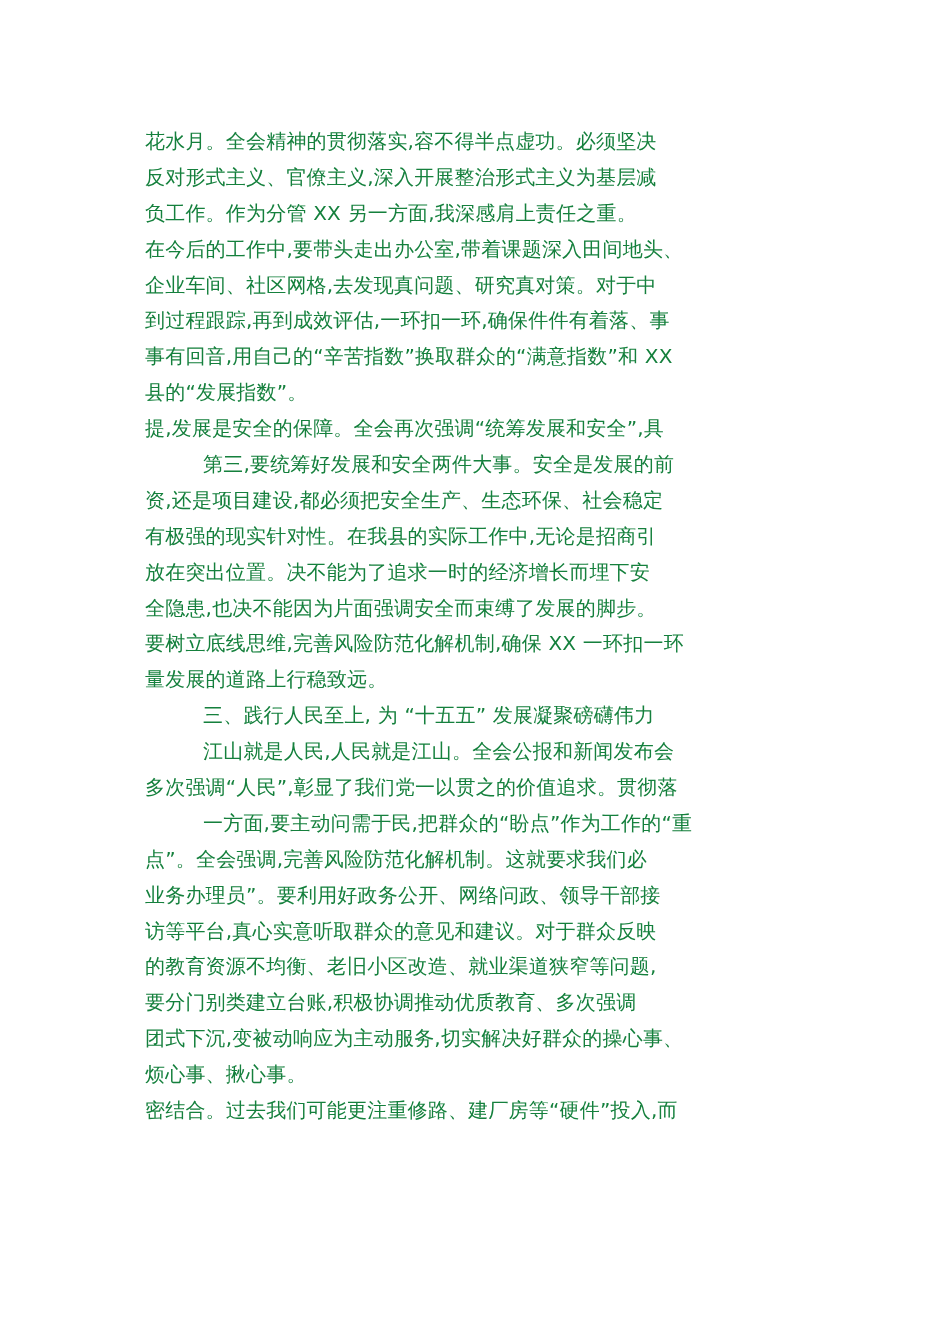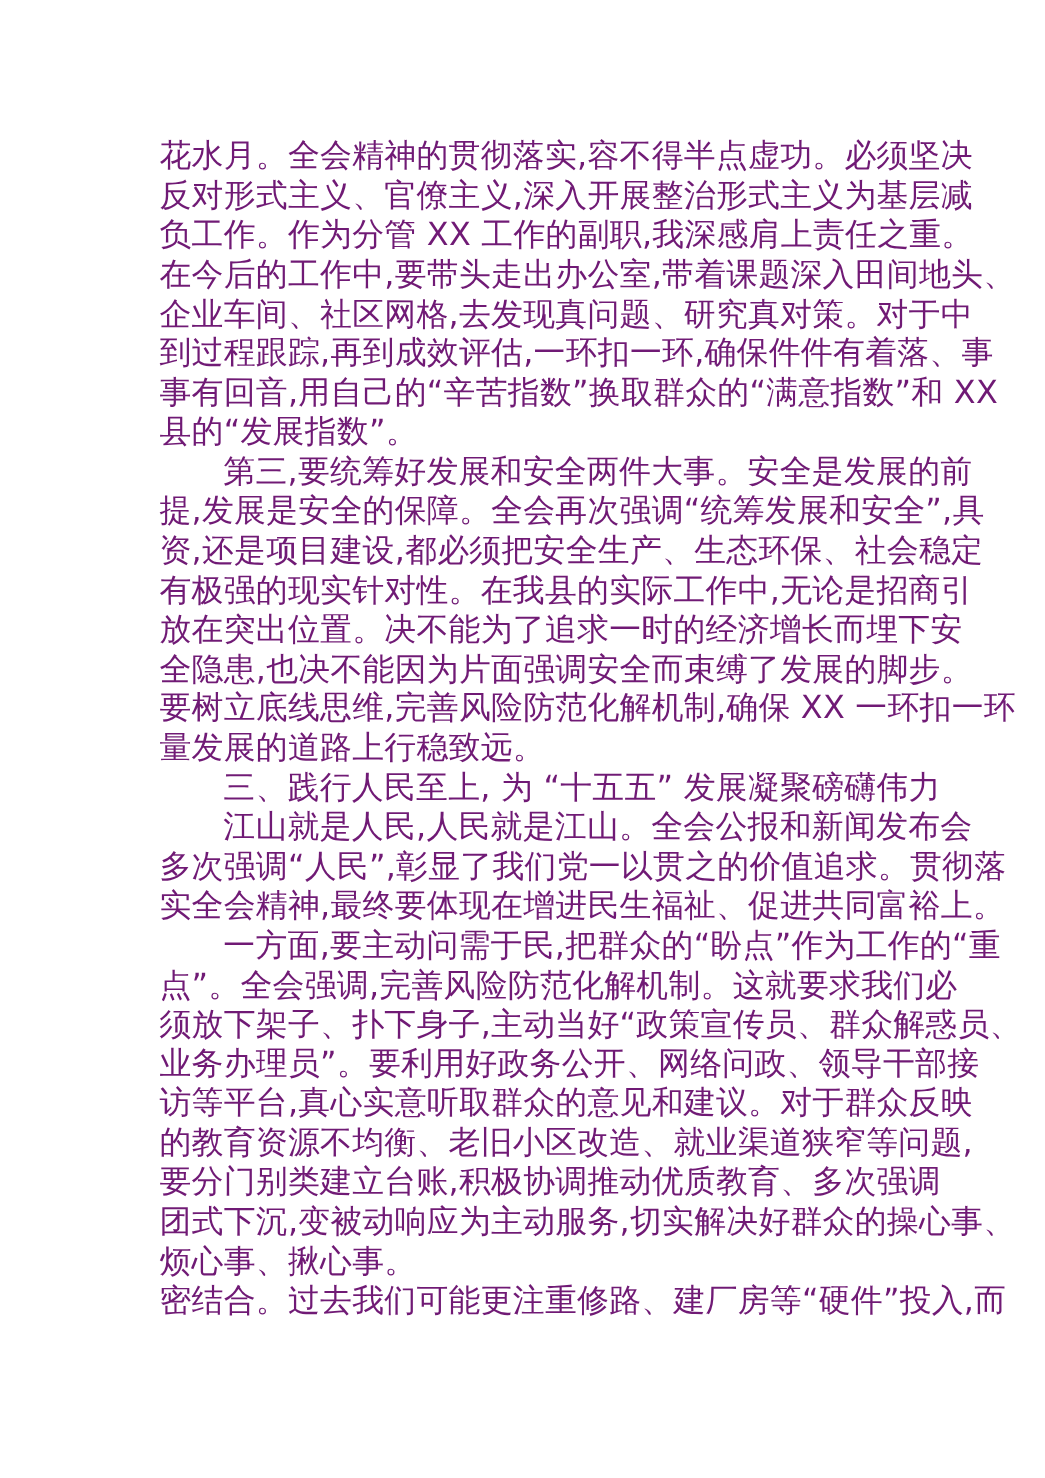--- a/index.html
+++ b/index.html
@@ -19,62 +19,60 @@
       width: 950px;
       height: 1344px;
       background: #ffffff;
     }
     .content {
       position: absolute;
       left: 145px;
       top: 124px;
       width: 665px;
       font-family: "DejaVu Sans", "Liberation Sans", sans-serif;
-      font-size: 29px;
-      color: #701a75;
+      font-size: 20px;
+      color: #15803d;
       line-height: 35.9px;
       letter-spacing: 0.2px;
     }
     .line {
       display: block;
       white-space: nowrap;
       height: 35.9px;
     }
     .indent {
       padding-left: 58px;
     }
   </style>
 </head>
 <body>
 
 <div class="page">
   <div class="content" id="content">
     <span class="line">花水月。全会精神的贯彻落实,容不得半点虚功。必须坚决</span>
     <span class="line">反对形式主义、官僚主义,深入开展整治形式主义为基层减</span>
-    <span class="line">负工作。作为分管 XX 工作的副职,我深感肩上责任之重。</span>
+    <span class="line">负工作。作为分管 XX 另一方面,我深感肩上责任之重。</span>
     <span class="line">在今后的工作中,要带头走出办公室,带着课题深入田间地头、</span>
     <span class="line">企业车间、社区网格,去发现真问题、研究真对策。对于中</span>
     <span class="line">到过程跟踪,再到成效评估,一环扣一环,确保件件有着落、事</span>
     <span class="line">事有回音,用自己的“辛苦指数”换取群众的“满意指数”和 XX</span>
     <span class="line">县的“发展指数”。</span>
+    <span class="line">提,发展是安全的保障。全会再次强调“统筹发展和安全”,具</span>
     <span class="line indent">第三,要统筹好发展和安全两件大事。安全是发展的前</span>
-    <span class="line">提,发展是安全的保障。全会再次强调“统筹发展和安全”,具</span>
     <span class="line">资,还是项目建设,都必须把安全生产、生态环保、社会稳定</span>
     <span class="line">有极强的现实针对性。在我县的实际工作中,无论是招商引</span>
     <span class="line">放在突出位置。决不能为了追求一时的经济增长而埋下安</span>
     <span class="line">全隐患,也决不能因为片面强调安全而束缚了发展的脚步。</span>
     <span class="line">要树立底线思维,完善风险防范化解机制,确保 XX 一环扣一环</span>
     <span class="line">量发展的道路上行稳致远。</span>
     <span class="line indent">三、践行人民至上, 为 “十五五” 发展凝聚磅礴伟力</span>
     <span class="line indent">江山就是人民,人民就是江山。全会公报和新闻发布会</span>
     <span class="line">多次强调“人民”,彰显了我们党一以贯之的价值追求。贯彻落</span>
-    <span class="line">实全会精神,最终要体现在增进民生福祉、促进共同富裕上。</span>
     <span class="line indent">一方面,要主动问需于民,把群众的“盼点”作为工作的“重</span>
     <span class="line">点”。全会强调,完善风险防范化解机制。这就要求我们必</span>
-    <span class="line">须放下架子、扑下身子,主动当好“政策宣传员、群众解惑员、</span>
     <span class="line">业务办理员”。要利用好政务公开、网络问政、领导干部接</span>
     <span class="line">访等平台,真心实意听取群众的意见和建议。对于群众反映</span>
     <span class="line">的教育资源不均衡、老旧小区改造、就业渠道狭窄等问题,</span>
     <span class="line">要分门别类建立台账,积极协调推动优质教育、多次强调</span>
     <span class="line">团式下沉,变被动响应为主动服务,切实解决好群众的操心事、</span>
     <span class="line">烦心事、揪心事。</span>
     <span class="line">密结合。过去我们可能更注重修路、建厂房等“硬件”投入,而</span>
   </div>
 </div>
 

